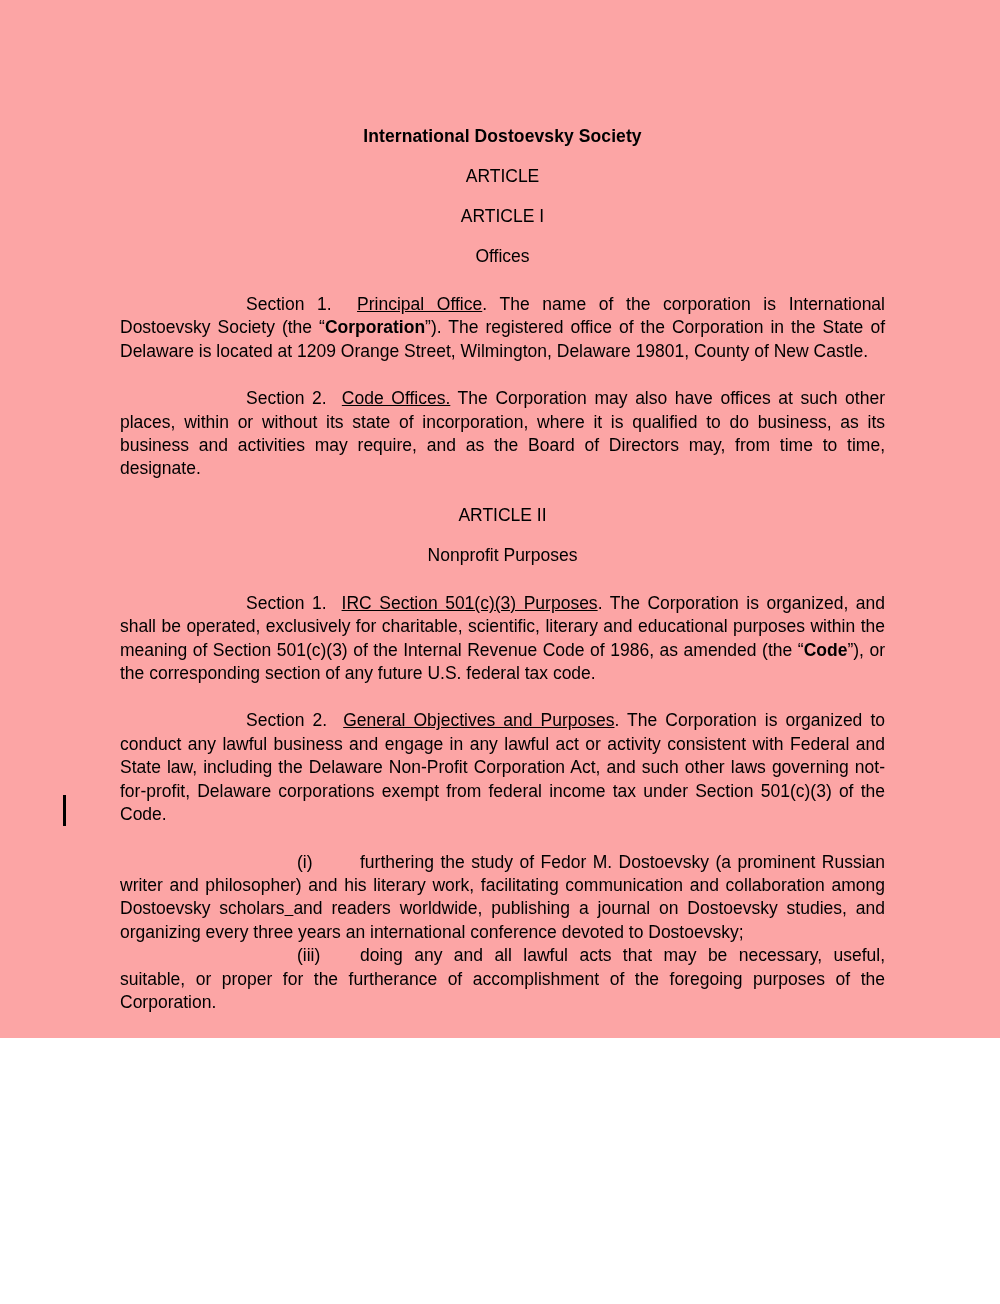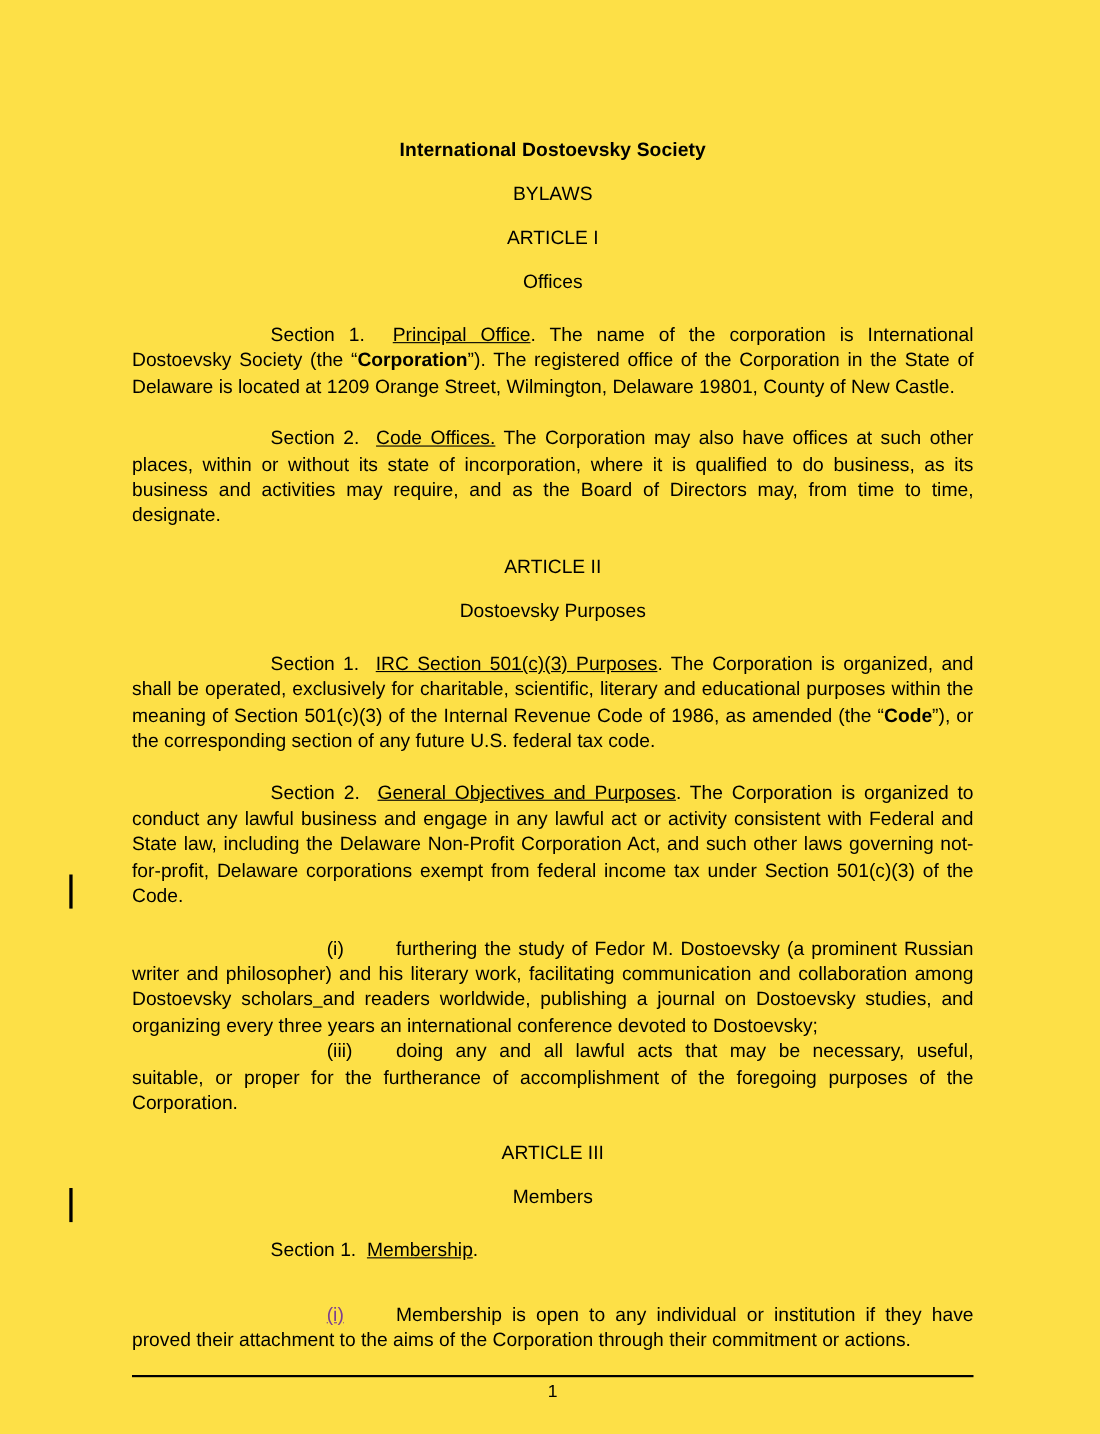--- a/index.html
+++ b/index.html
@@ -7,22 +7,22 @@
     padding: 0;
     background: #ffffff;
   }
   body {
     font-family: "Liberation Sans", sans-serif;
     color: #000000;
   }
   .page {
     position: relative;
     width: 1000px;
-    height: 1304px;
-    background: #fde047;
+    height: 1038px;
+    background: #fca5a5;
     overflow: hidden;
   }
   .content {
     position: absolute;
     left: 120px;
     top: 126px;
     width: 765px;
   }
   
   .doc-title {
@@ -108,40 +108,40 @@
 
 <div class="page">
 
   <div class="changebar" style="left:63px; top:795px; height:31px;"></div>
   <div class="changebar" style="left:63px; top:1080px; height:31px;"></div>
 
   <div class="content">
 
     <p class="doc-title">International Dostoevsky Society</p>
     <div class="gap-1"></div>
-    <p class="centered">BYLAWS</p>
+    <p class="centered">ARTICLE</p>
 
     <div class="gap-1"></div>
     <p class="centered">ARTICLE I</p>
     <div class="gap-1"></div>
     <p class="centered">Offices</p>
 
     <div class="spacer-lg"></div>
 
     <p class="para indent"><span>Section 1.</span>&nbsp; <span class="u">Principal Office</span><span>.</span><span>  The name of the corporation is International Dostoevsky Society (the “</span><span class="b">Corporation</span><span>”). The registered office of the Corporation in the State of Delaware is located at 1209 Orange Street, Wilmington, Delaware 19801, County of New Castle.</span></p>
 
     <div class="spacer-md"></div>
 
     <p class="para indent"><span>Section 2.</span>&nbsp; <span class="u">Code Offices.</span><span> The Corporation may also have offices at such other places, within or without its state of incorporation, where it is qualified to do business, as its business and activities may require, and as the Board of Directors may, from time to time, designate.</span></p>
 
     <div class="spacer-md"></div>
 
     <p class="centered">ARTICLE II</p>
     <div class="gap-1"></div>
-    <p class="centered">Dostoevsky Purposes</p>
+    <p class="centered">Nonprofit Purposes</p>
 
     <div class="spacer-lg"></div>
 
     <p class="para indent"><span>Section 1.</span>&nbsp; <span class="u">IRC Section 501(c)(3) Purposes</span><span>. The Corporation is organized, and shall be operated, exclusively for charitable, scientific, literary and educational purposes within the meaning of Section 501(c)(3) of the Internal Revenue Code of 1986, as amended (the “</span><span class="b">Code</span><span>”), or the corresponding section of any future U.S. federal tax code.</span></p>
 
     <div class="spacer-md"></div>
 
     <p class="para indent"><span>Section 2.</span>&nbsp; <span class="u">General Objectives and Purposes</span><span>. The Corporation is organized to conduct any lawful business and engage in any lawful act or activity consistent with Federal and State law, including the Delaware Non-Profit Corporation Act, and such other laws governing not-for-profit, Delaware corporations exempt from federal income tax under Section 501(c)(3) of the Code.</span></p>
 
     <div class="spacer-md"></div>

